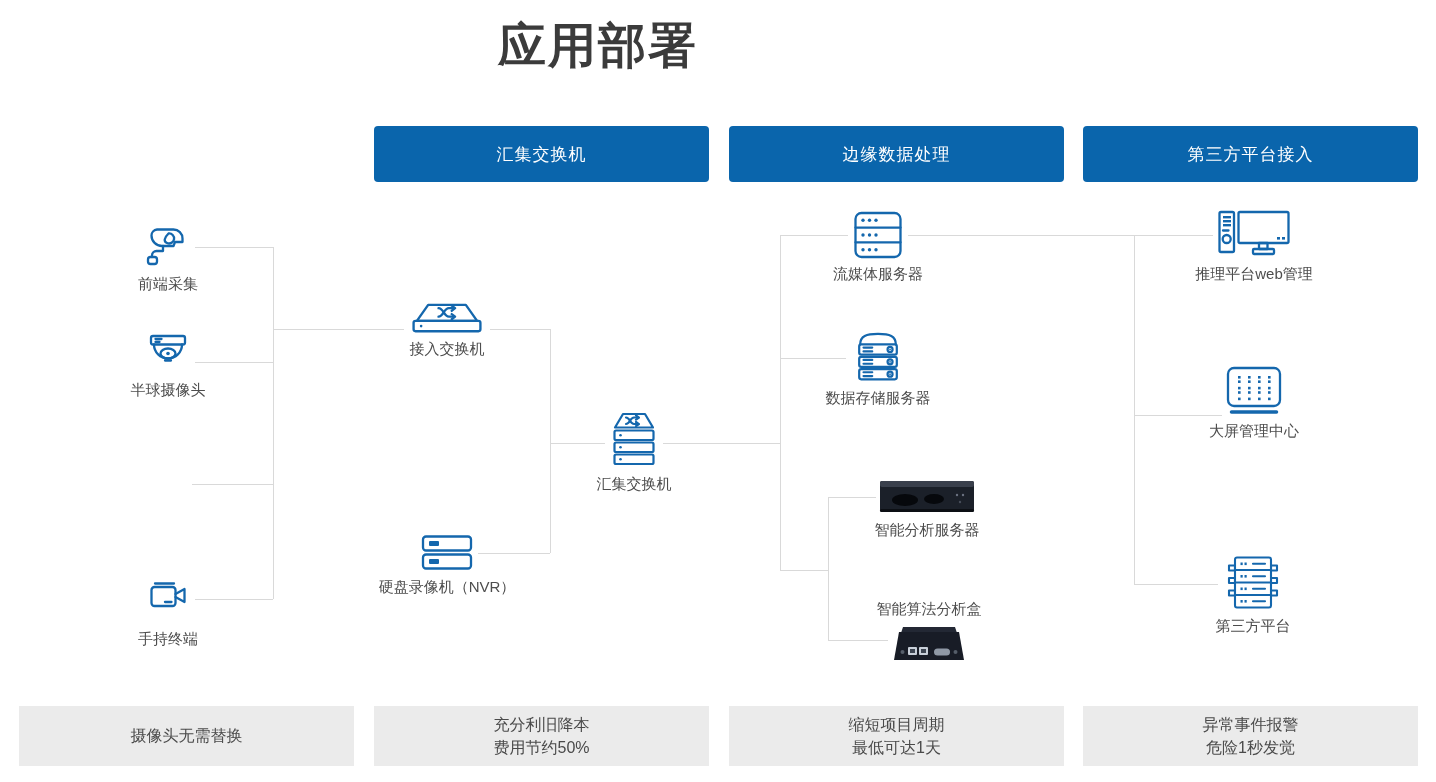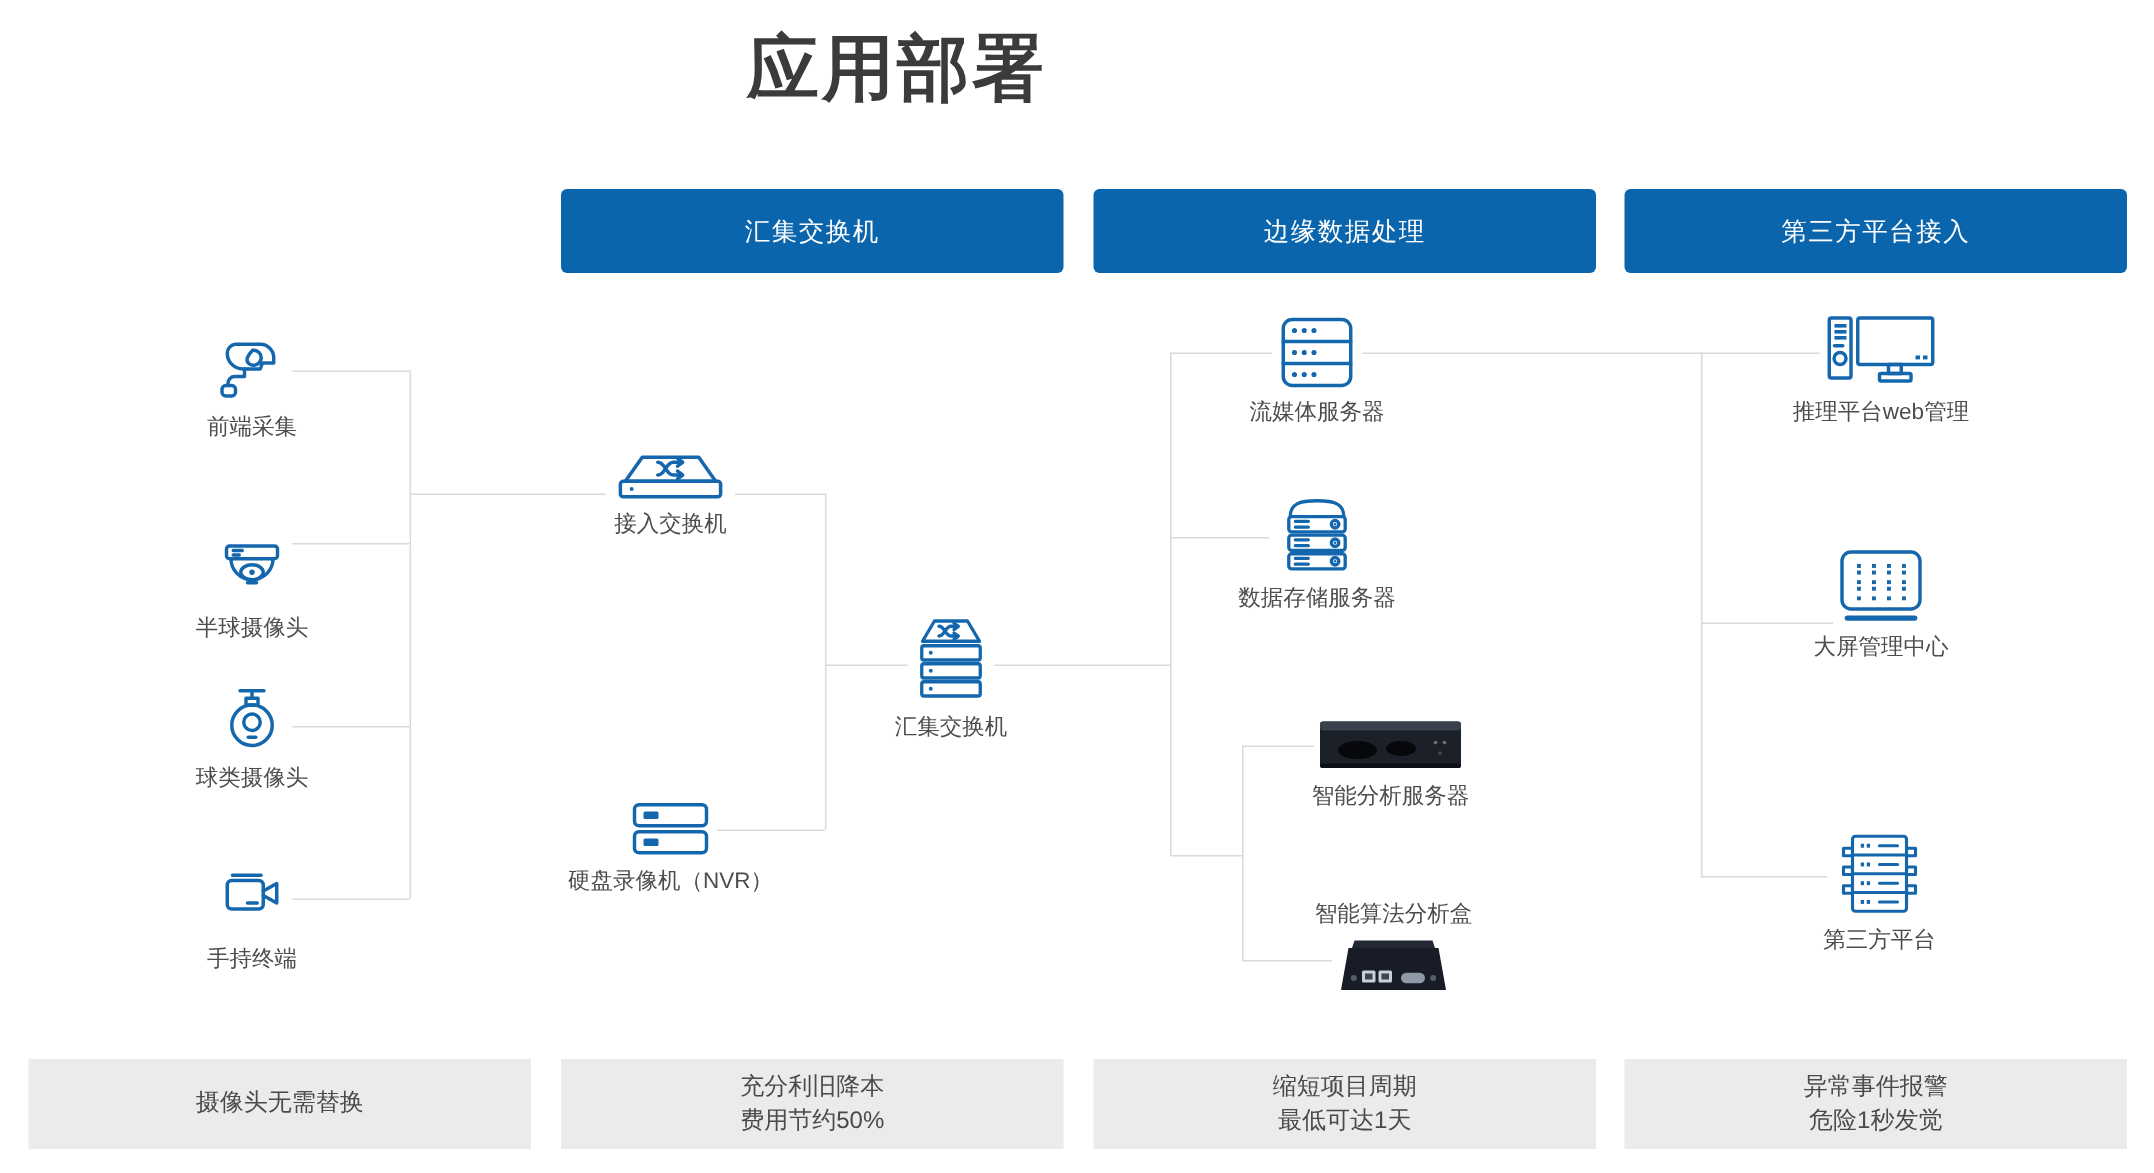--- a/index.html
+++ b/index.html
@@ -82,46 +82,34 @@
       <svg width="48" height="48" viewBox="0 0 48 48" class="ic">
         <path d="M13 7.5 h16.5 a9 9 0 0 1 9 9 v3.5 h-7.5 l-1.5 4 H18 A10.5 10.5 0 0 1 7.5 13.5 a6 6 0 0 1 5.5-6 z"></path>
         <path d="M24.5 11.5 c-4.5 4.5-5 8-1.5 9.5 a5 5 0 1 0 1.5-9.5 z"></path>
         <path d="M19 24 v5 h-6.5 a4.5 4.5 0 0 0-4.5 4.5 v1.5"></path>
         <rect x="4" y="35" width="9" height="7" rx="2.5"></rect>
       </svg>
     </div>
     <div class="nlabel">前端采集</div>
   </div>
 
-  <div class="node" style="left:78px;top:356px">
+  <div class="node" style="left:78px;top:328px">
     <div class="icon">
       <svg width="48" height="48" viewBox="0 0 48 48" class="ic">
         <rect x="7" y="8" width="34" height="8.5" rx="2"></rect>
         <path d="M11.5 11 h6 M11.5 14 h4"></path>
         <path d="M10 16.5 a14 14 0 0 0 28 0"></path>
         <ellipse cx="24" cy="25.5" rx="7.5" ry="5"></ellipse>
         <circle cx="24" cy="25.5" r="1.8" class="icf"></circle>
         <path d="M21 32.5 h6"></path>
       </svg>
     </div>
     <div class="nlabel">半球摄像头</div>
   </div>
 
-  <div class="node" style="left:78px;top:456px">
-    <div class="icon">
-      <svg width="48" height="48" viewBox="0 0 48 48" class="ic">
-        <path d="M16 4.5 h16 M24 4.5 v5"></path>
-        <rect x="20" y="9.5" width="8" height="4.5"></rect>
-        <circle cx="24" cy="27.5" r="13.5"></circle>
-        <circle cx="24" cy="25.5" r="5.5"></circle>
-        <path d="M21.5 35.5 h5"></path>
-      </svg>
-    </div>
-    <div class="nlabel">球类摄像头</div>
-  </div>
 
   <div class="node" style="left:78px;top:577px">
     <div class="icon">
       <svg width="48" height="48" viewBox="0 0 48 48" class="ic">
         <path d="M11 6.5 h19"></path>
         <rect x="7.5" y="10" width="24" height="19" rx="3"></rect>
         <path d="M31.5 17 l9-5 v13 l-9-5"></path>
         <path d="M21 25 h6.5"></path>
       </svg>
     </div>

